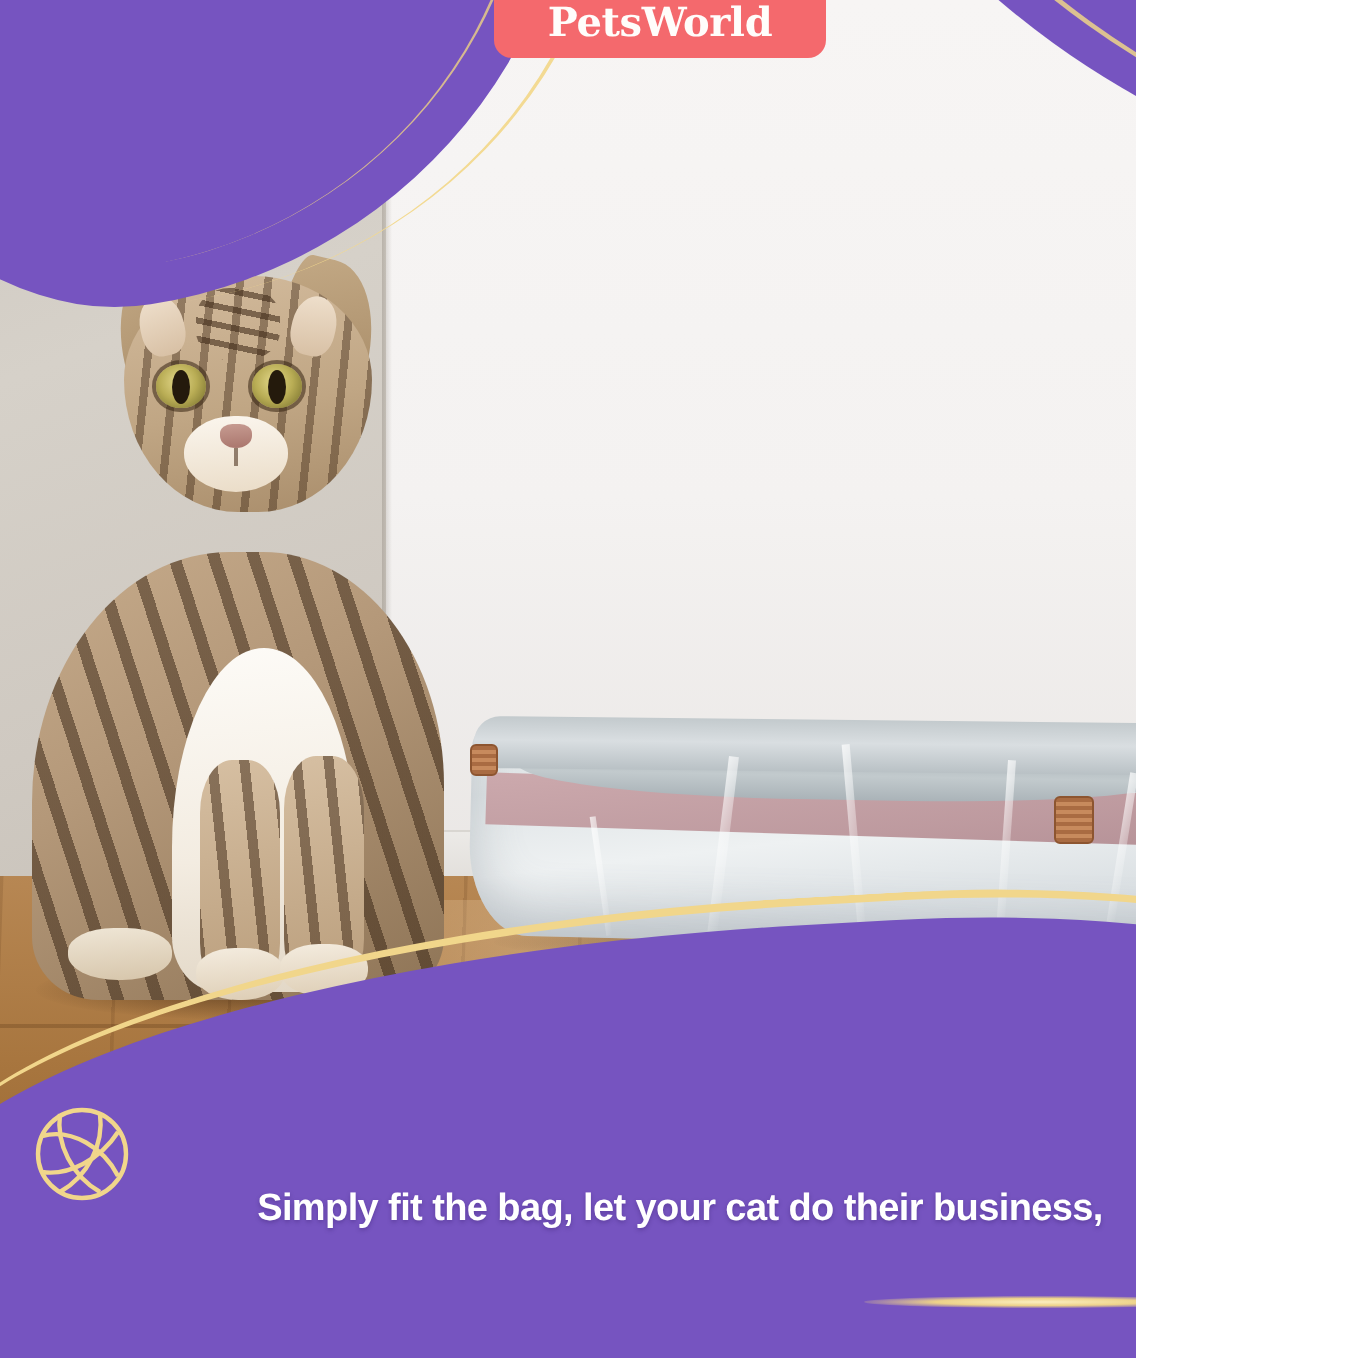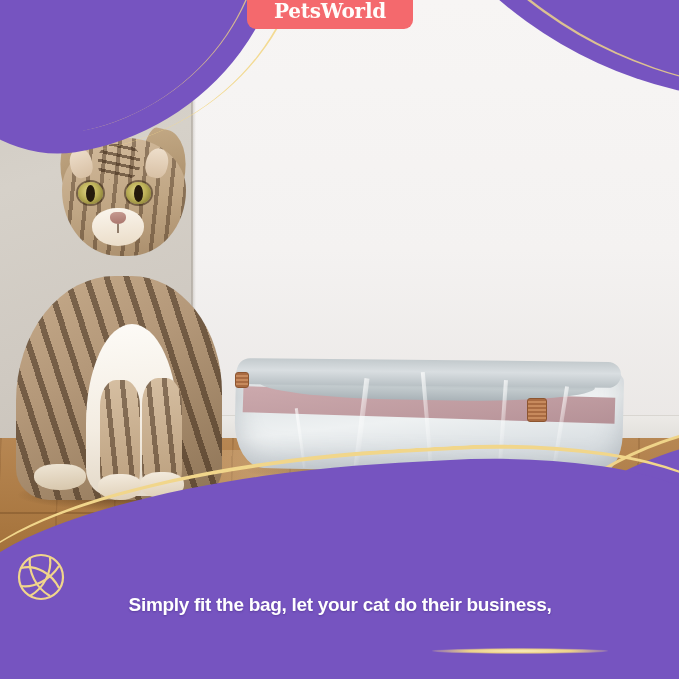--- a/index.html
+++ b/index.html
@@ -2,21 +2,21 @@
 <html><head>
 <meta charset="utf-8">
 <style>
   html, body {
     margin: 0;
     padding: 0;
     background: #ffffff;
   }
   #ad {
     position: relative;
-    width: 679px;
+    width: 568px;
     height: 679px;
     overflow: hidden;
     font-family: "Liberation Sans", sans-serif;
     background: #ded9d2;
   }
 
   
   .wall-left {
     position: absolute;
     left: 0; top: 0;

